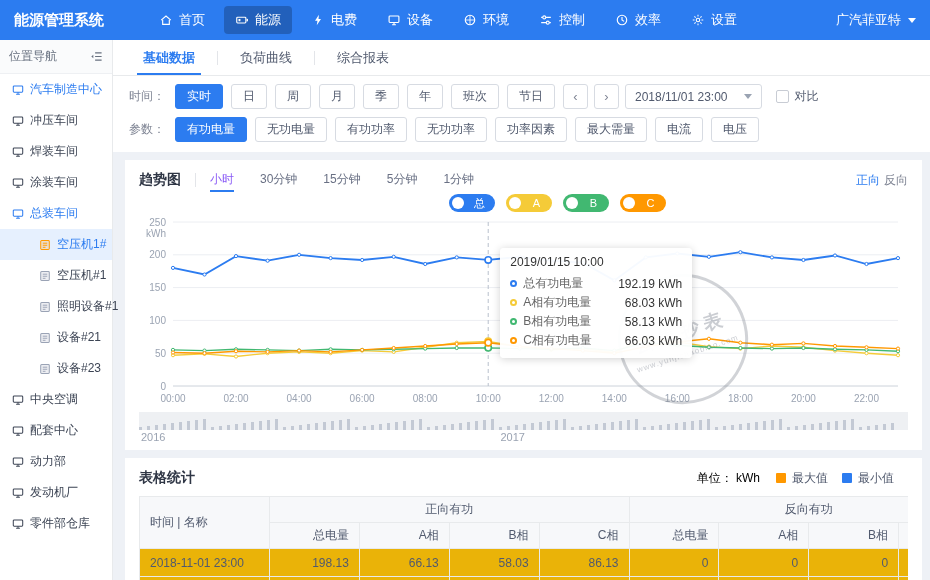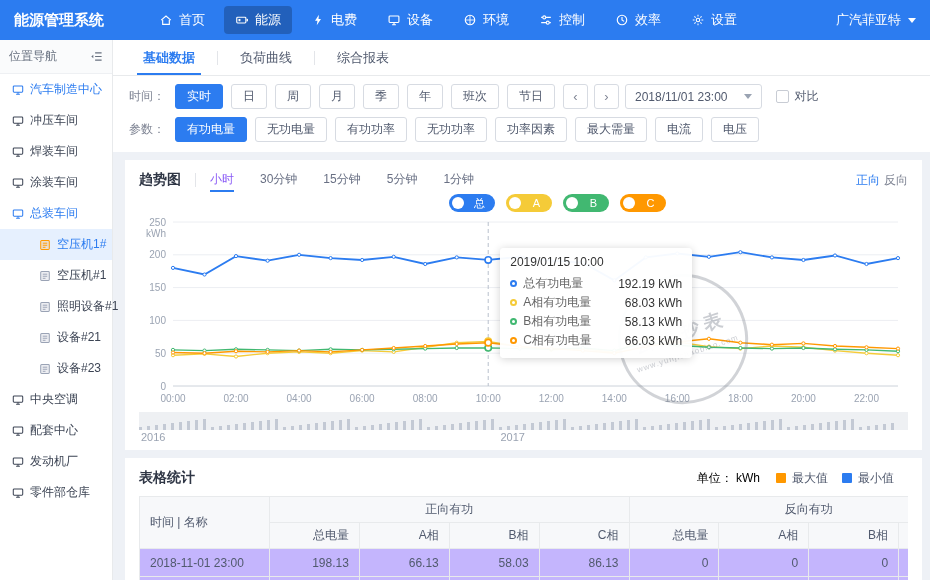--- a/index.html
+++ b/index.html
@@ -89,21 +89,21 @@
 
   .table-card { padding:8px 14px 0 14px; margin-bottom:0; }
   .table-head { display:flex; align-items:center; height:24px; margin-bottom:6px; }
   .unit { color:#000000; margin-right:16px; }
   .tbl-legend { display:flex; align-items:center; gap:6px; margin-right:14px; }
   .tbl-legend .sq { width:10px; height:10px; border-radius:1px; }
   .table-clip { width:100%; overflow:hidden; }
   table { border-collapse:collapse; table-layout:fixed; width:850px; }
   th,td { border:1px solid #e8eaec; height:26px; padding:0 10px; font-size:12px; font-weight:normal; }
   thead th { background:#f7f8fa; color:#515a6e; }
-  td { height:28px; text-align:right; color:#515a6e; background:#c4b5fd;margin-top:40px; }
+  td { height:28px; text-align:right; color:#515a6e; background:#eab308;margin-top:40px; }
   .c-first { width:130px; text-align:left; }
   .c-group { text-align:center; }
   .c-sub { text-align:right; }
   .val-min { color:#2c7cf0; }
 </style>
 </head>
 <body>
 
 <div class="app">
 
@@ -306,20 +306,29 @@
           <span>中央空调</span>
         </div>
         <div class="tree-item lvl0">
           <span class="t-icon">
             <svg viewBox="0 0 14 14">
               <rect x="1.5" y="2.3" width="11" height="7.2" rx="1" fill="none" stroke="currentColor" stroke-width="1.2"></rect>
               <path d="M4.8 12h4.4M7 9.5V12" stroke="currentColor" stroke-width="1.2" fill="none"></path>
             </svg>
           </span>
           <span>配套中心</span>
+        </div>
+        <div class="tree-item lvl0">
+          <span class="t-icon">
+            <svg viewBox="0 0 14 14">
+              <rect x="1.5" y="2.3" width="11" height="7.2" rx="1" fill="none" stroke="currentColor" stroke-width="1.2"></rect>
+              <path d="M4.8 12h4.4M7 9.5V12" stroke="currentColor" stroke-width="1.2" fill="none"></path>
+            </svg>
+          </span>
+          <span>动力部</span>
         </div>
         <div class="tree-item lvl0">
           <span class="t-icon">
             <svg viewBox="0 0 14 14">
               <rect x="1.5" y="2.3" width="11" height="7.2" rx="1" fill="none" stroke="currentColor" stroke-width="1.2"></rect>
               <path d="M4.8 12h4.4M7 9.5V12" stroke="currentColor" stroke-width="1.2" fill="none"></path>
             </svg>
           </span>
           <span>发动机厂</span>
         </div>

